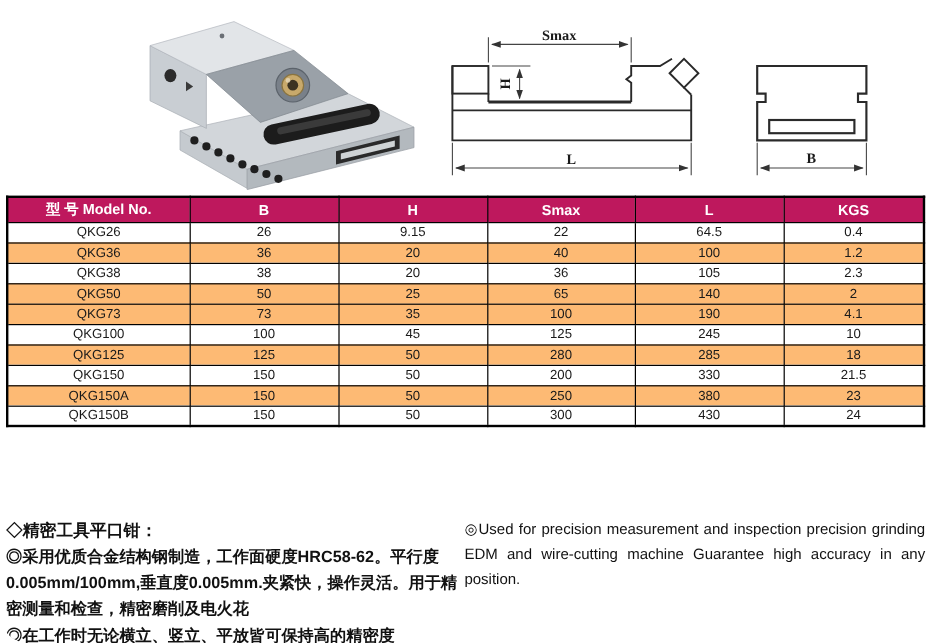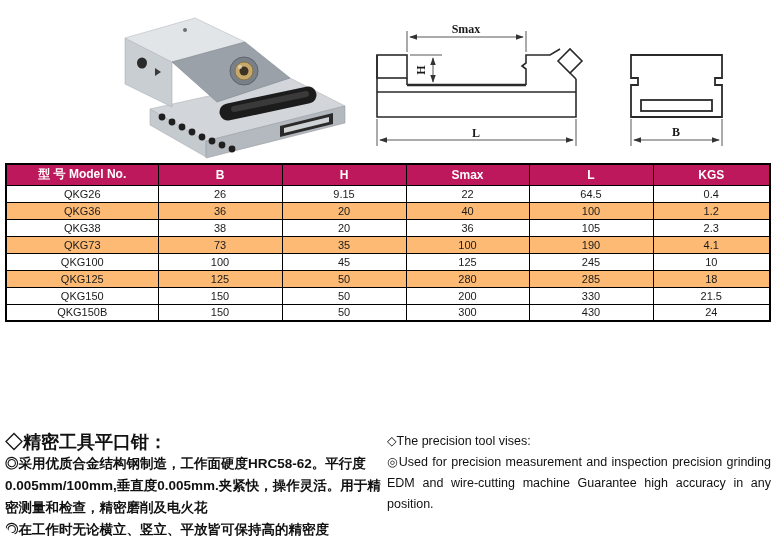--- a/index.html
+++ b/index.html
@@ -26,21 +26,21 @@
   table.spec td {
     font-size:11px; color:#1a1a1a; text-align:center; height:17px;
     border:1px solid #000; padding:0; background:#ffffff;
   }
   table.spec tr.stripe td { background:#fdba74; }
   
   .notes { position:absolute; left:5px; top:431px; width:766px; display:flex; }
   .notes-cn {
     width:378px; font-weight:bold; font-size:13.5px; line-height:22px; color:#111;
   }
-  .notes-cn .title { font-size:18px; }
+  .notes-cn .title { font-size:14px; }
   .notes-en {
     width:384px; margin-left:4px; font-size:12.5px; line-height:21px; color:#111;
     text-align:justify;
   }
   .notes-en .title { text-align:left; }
 </style>
 </head>
 <body>
 
 <div class="page">
@@ -173,20 +173,28 @@
         </tr>
         <tr>
           <td>QKG38</td>
           <td>38</td>
           <td>20</td>
           <td>36</td>
           <td>105</td>
           <td>2.3</td>
         </tr>
         <tr class="stripe">
+          <td>QKG50</td>
+          <td>50</td>
+          <td>25</td>
+          <td>65</td>
+          <td>140</td>
+          <td>2</td>
+        </tr>
+        <tr class="stripe">
           <td>QKG73</td>
           <td>73</td>
           <td>35</td>
           <td>100</td>
           <td>190</td>
           <td>4.1</td>
         </tr>
         <tr>
           <td>QKG100</td>
           <td>100</td>
@@ -203,37 +211,44 @@
           <td>285</td>
           <td>18</td>
         </tr>
         <tr>
           <td>QKG150</td>
           <td>150</td>
           <td>50</td>
           <td>200</td>
           <td>330</td>
           <td>21.5</td>
+        </tr>
+        <tr class="stripe">
+          <td>QKG150A</td>
+          <td>150</td>
+          <td>50</td>
+          <td>250</td>
+          <td>380</td>
+          <td>23</td>
         </tr>
         <tr>
           <td>QKG150B</td>
           <td>150</td>
           <td>50</td>
           <td>300</td>
           <td>430</td>
           <td>24</td>
         </tr>
       </tbody>
   </table>
 
   <div class="notes">
     <div class="notes-cn">
       <div class="title">◇精密工具平口钳：</div>
       <div>◎采用优质合金结构钢制造，工作面硬度HRC58-62。平行度0.005mm/100mm,垂直度0.005mm.夹紧快，操作灵活。用于精密测量和检查，精密磨削及电火花</div>
       <div>◎在工作时无论横立、竖立、平放皆可保持高的精密度</div>
     </div>
     <div class="notes-en">
-      <div class="title">◇The precision tool vises:</div>
       <div>◎Used for precision measurement and inspection precision grinding EDM and wire-cutting machine Guarantee high accuracy in any position.</div>
     </div>
   </div>
 
 </div>
 
 </body></html>

